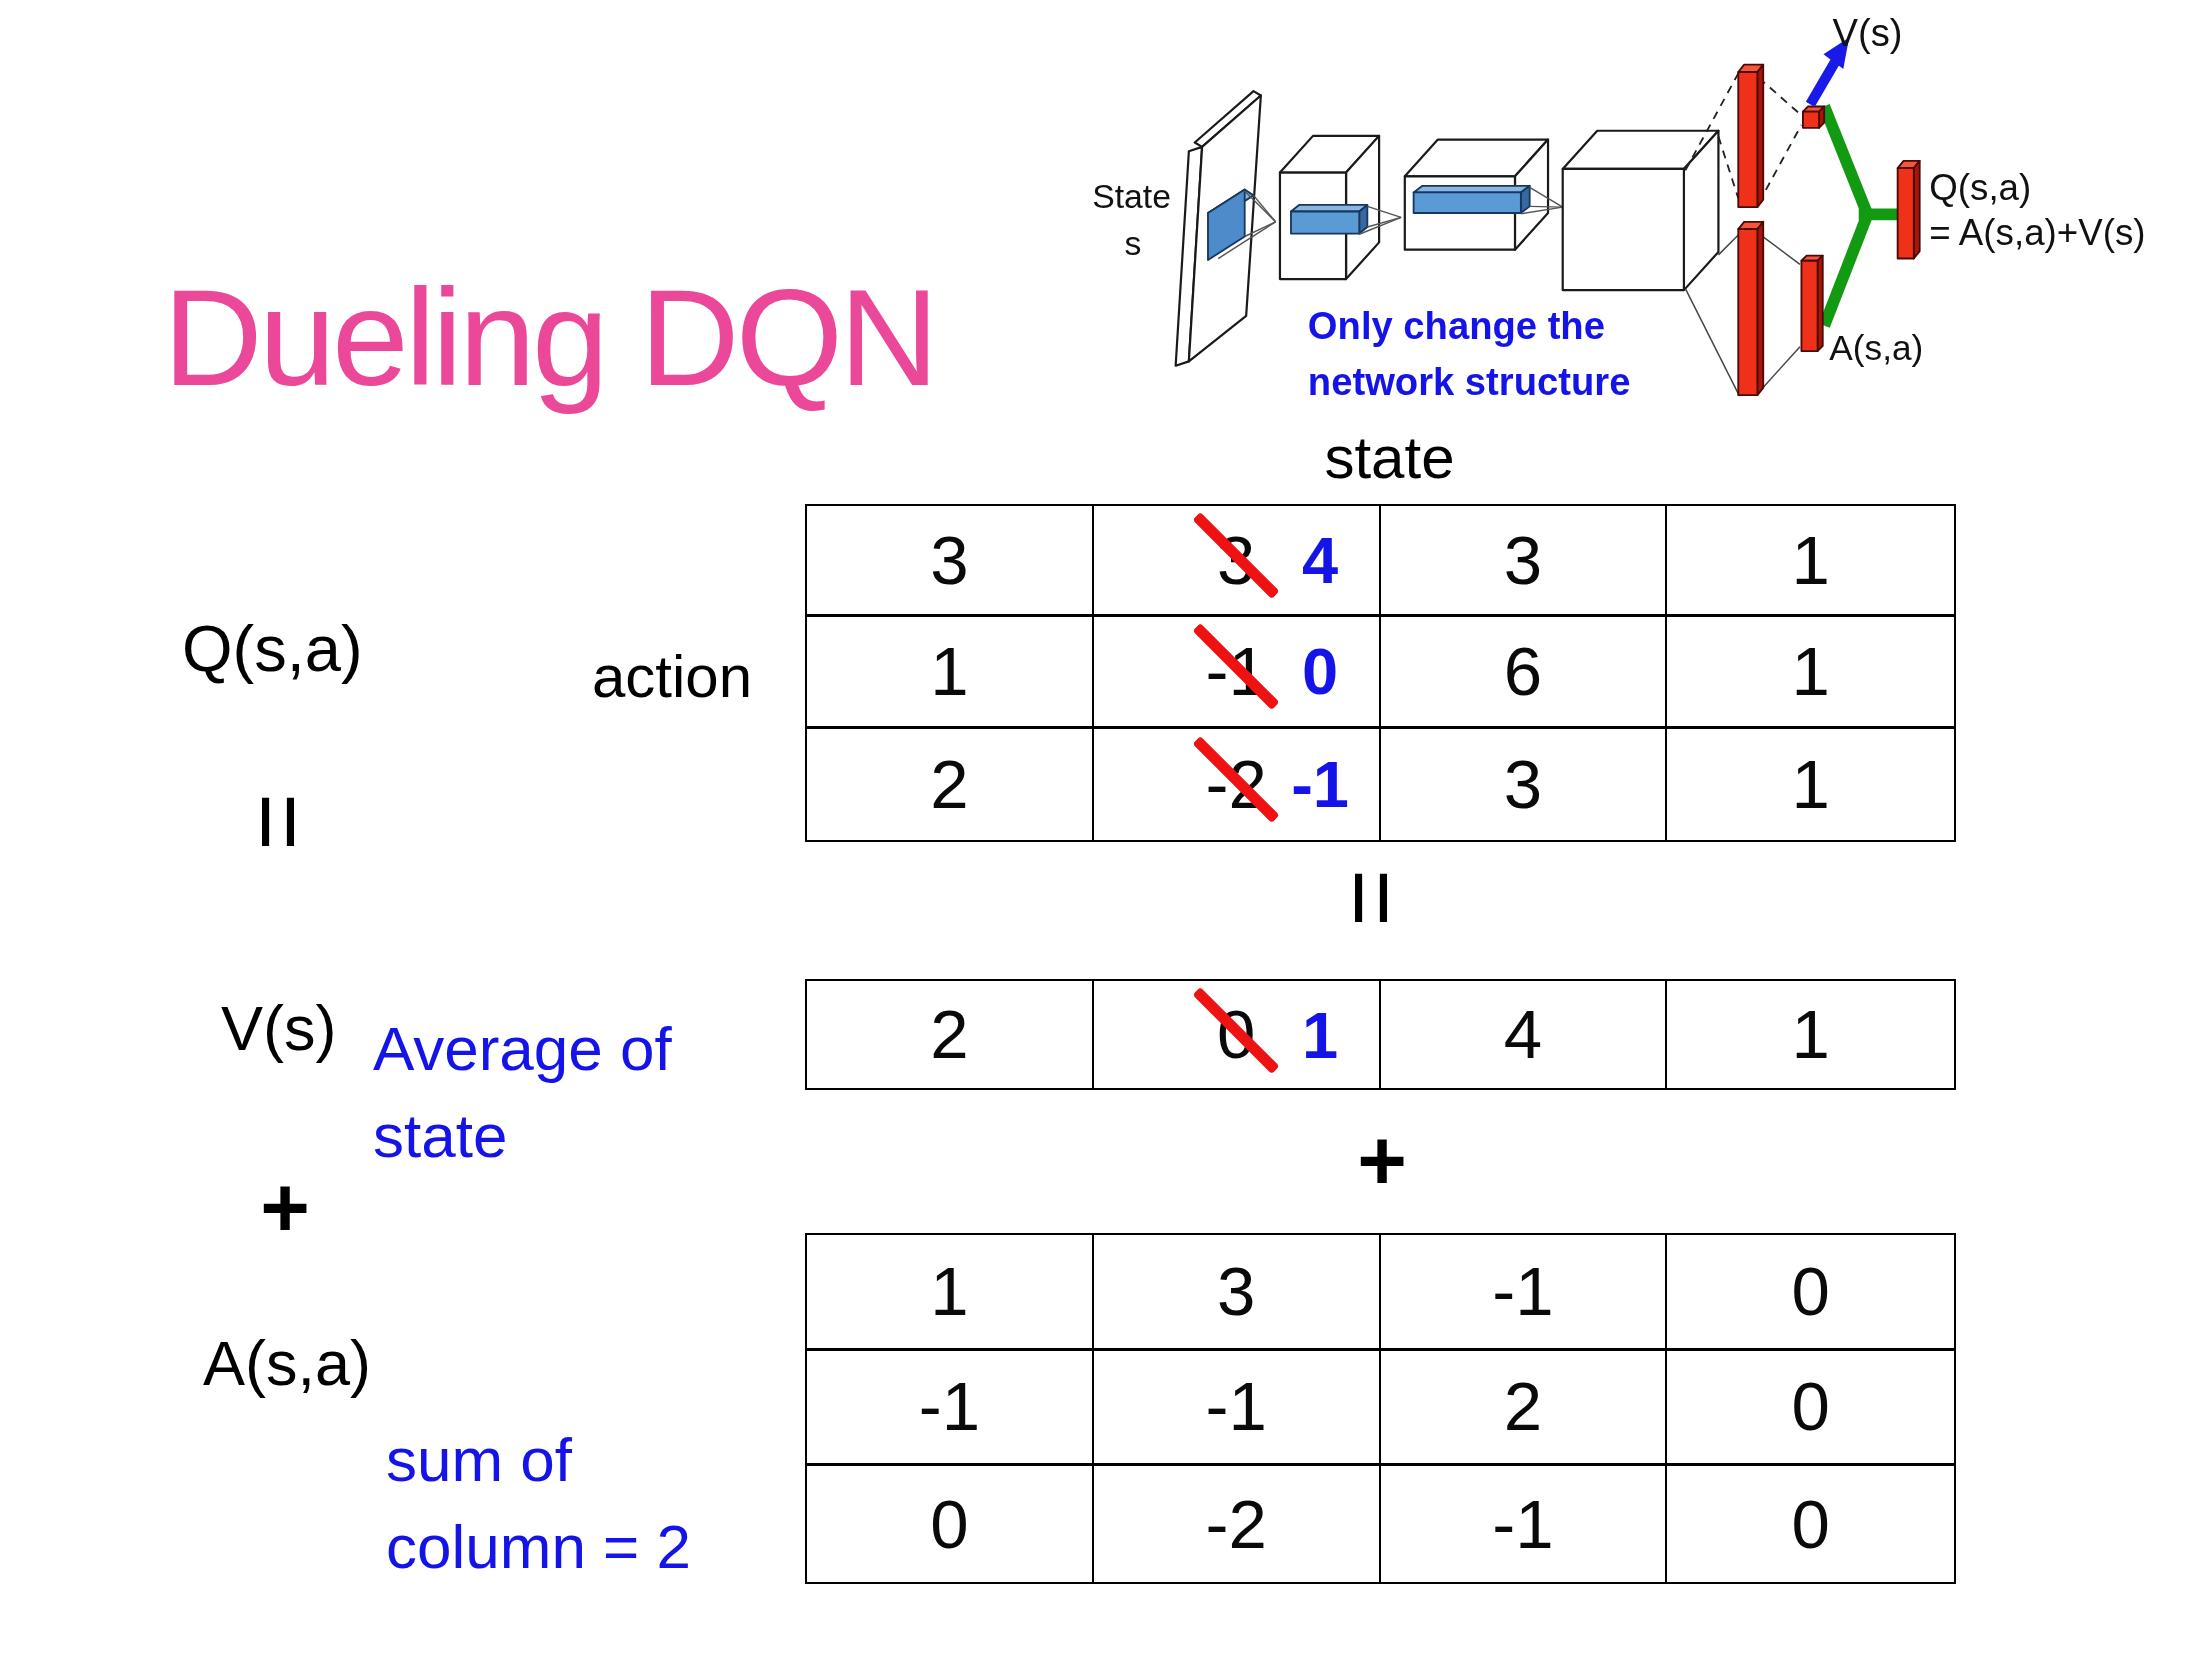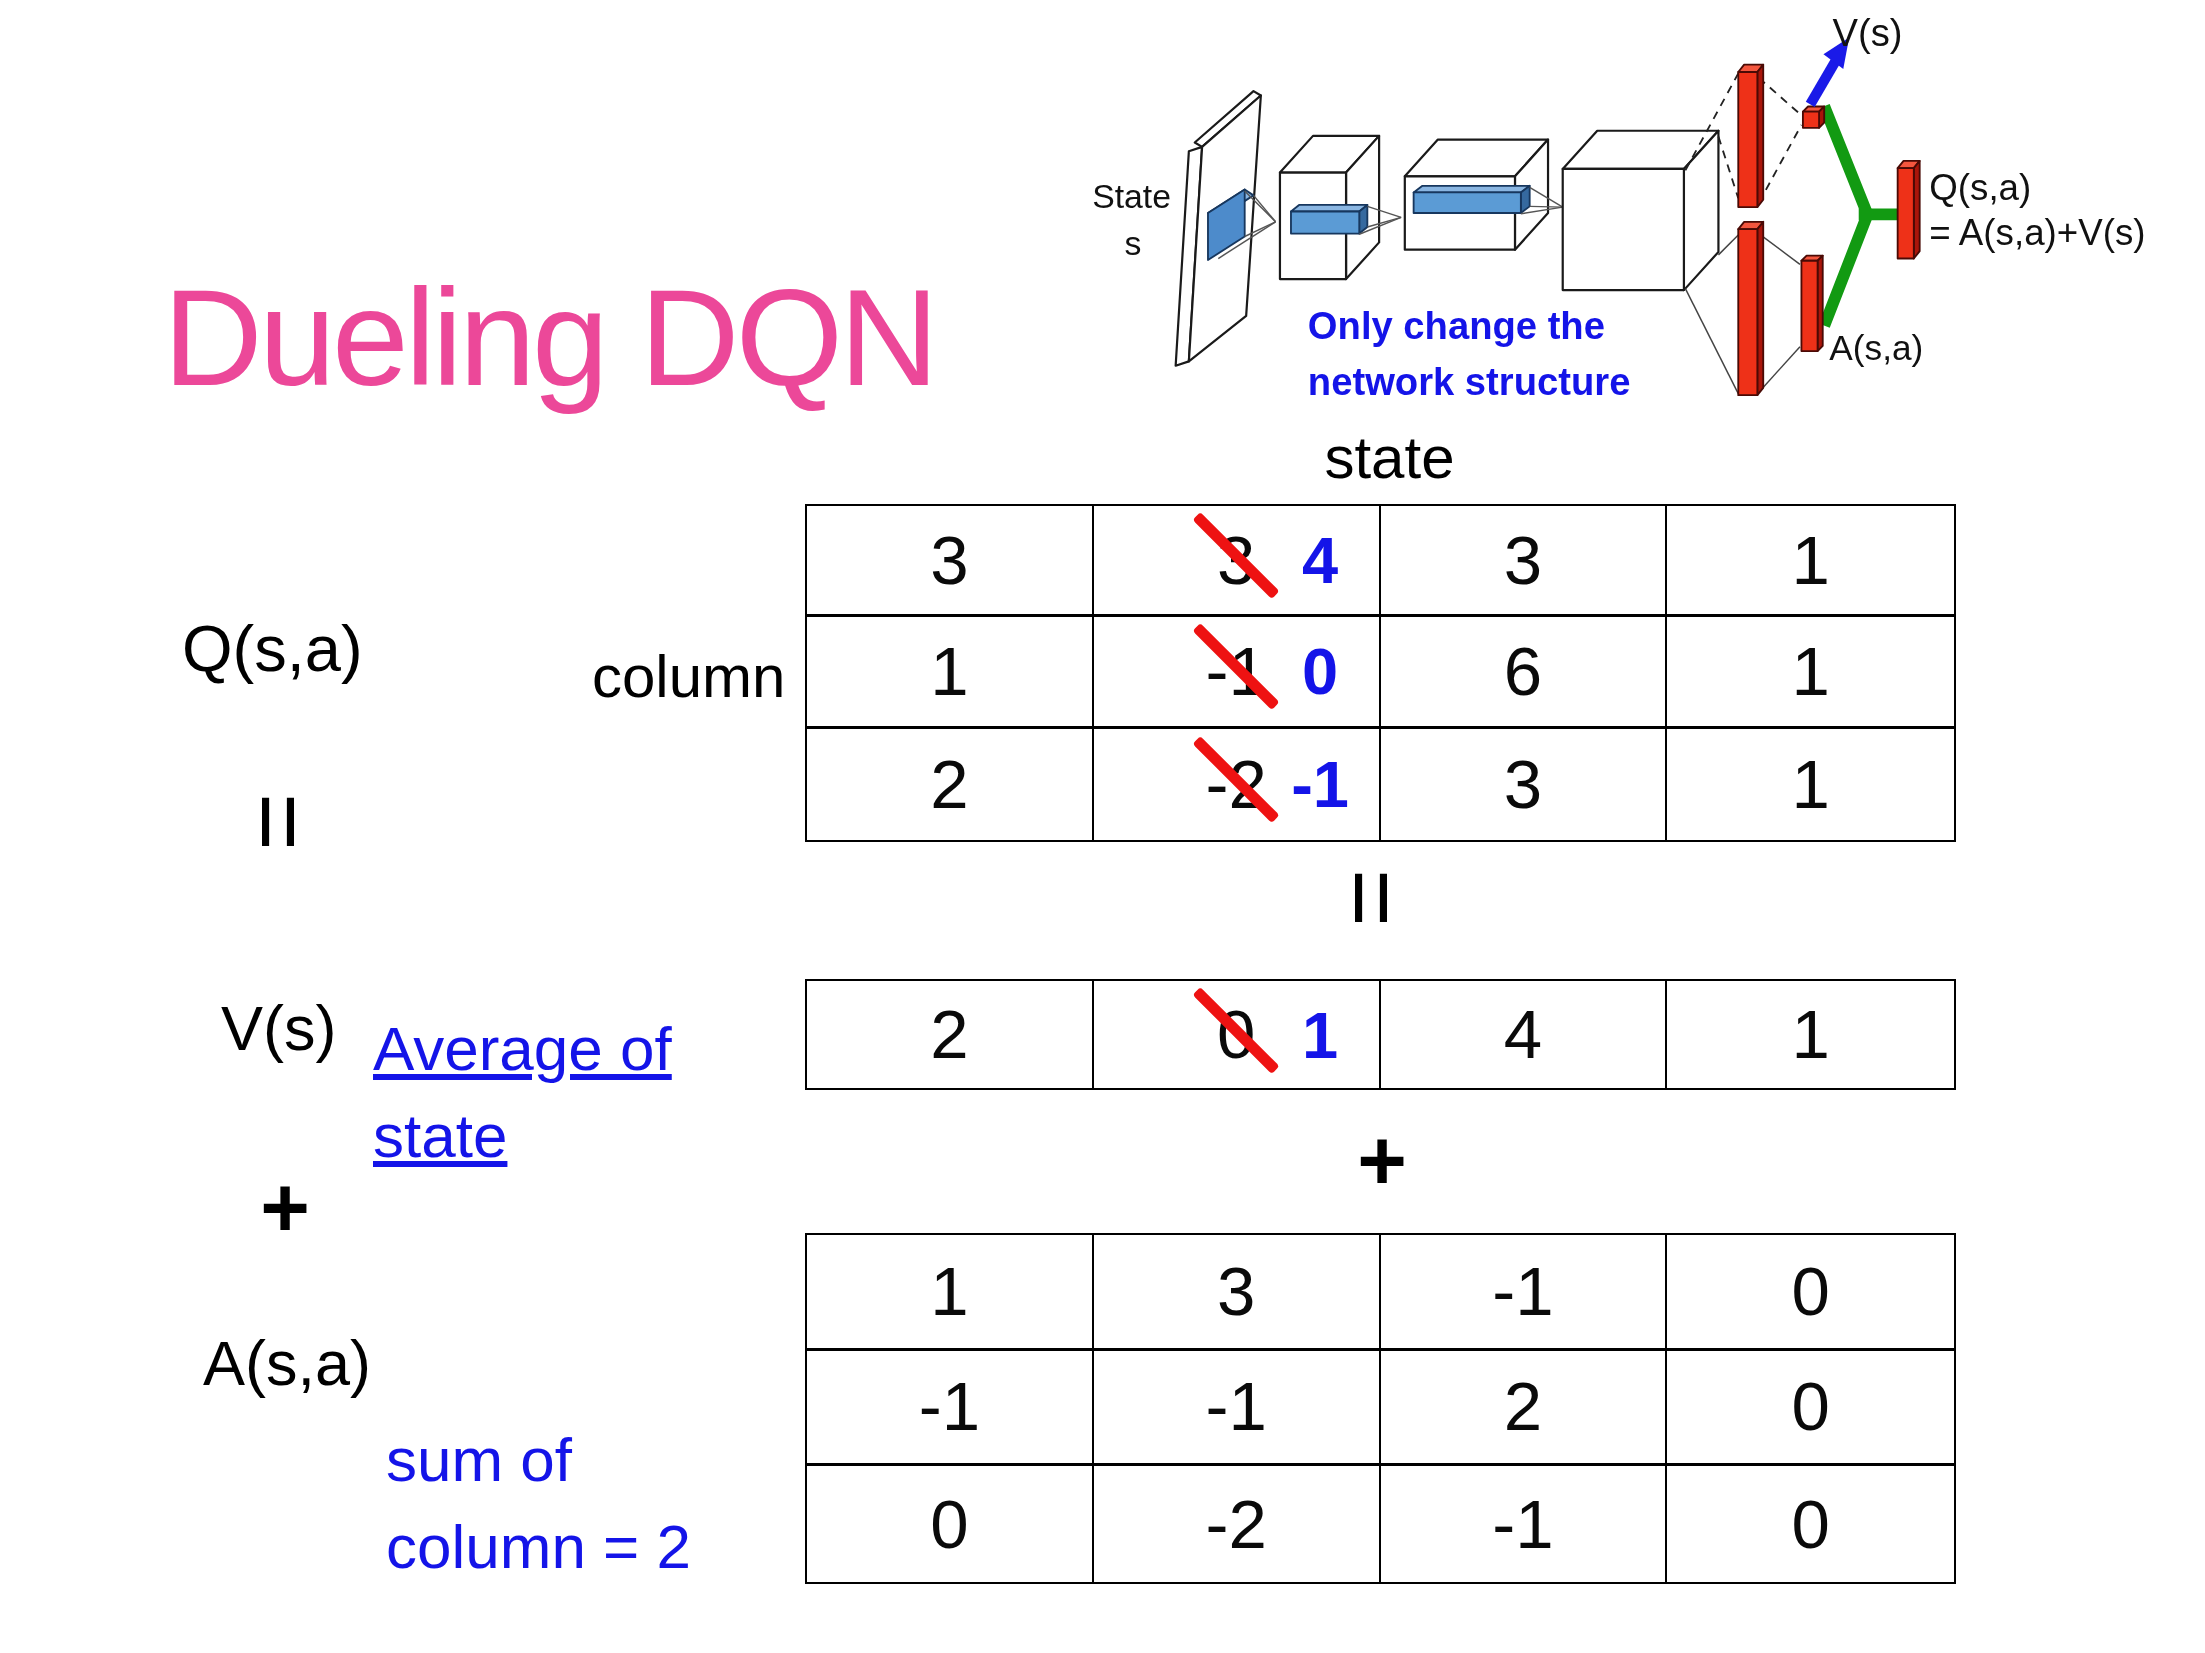--- a/index.html
+++ b/index.html
@@ -27,21 +27,21 @@
   }
   .eq-left{left:221px;top:767px;}
   .eq-center{left:1314px;top:843px;}
   .plus{
     position:absolute;width:96px;height:96px;display:flex;align-items:center;justify-content:center;
     font-size:85px;font-weight:700;line-height:1;
   }
   .plus-left{left:237px;top:1159px;}
   .plus-center{left:1334px;top:1112px;}
   .note{position:absolute;font-size:62px;line-height:1.4;color:#1414e8;white-space:nowrap;}
-  .note-avg{left:373px;top:1006px;text-decoration:underline;}
+  .note-avg{left:373px;top:1006px;}
   .note-sum{left:386px;top:1417px;}
   
   .grid{
     position:absolute;left:805px;width:1147px;display:grid;
     grid-template-columns:repeat(4,1fr);border:2.9px solid #000;background:#fff;
   }
   .qt{top:504px;height:334px;grid-template-rows:repeat(3,1fr);}
   .vt{top:979px;height:107px;grid-template-rows:1fr;}
   .at{top:1233px;height:347px;grid-template-rows:repeat(3,1fr);}
   .cell{
@@ -185,21 +185,21 @@
   <text x="1100" y="62" text-anchor="middle" font-size="52" fill="#111">V(s)</text>
   <text x="1048" y="490" font-size="48" fill="#111">A(s,a)</text>
   <text x="1184" y="272" font-size="50" fill="#111">Q(s,a)</text>
   <text x="1184" y="334" font-size="50" fill="#111">= A(s,a)+V(s)</text>
   <text x="338" y="462" font-size="52" font-weight="600" fill="#1414e8">Only change the</text>
   <text x="338" y="538" font-size="52" font-weight="600" fill="#1414e8">network structure</text>
 </svg>
 
 <div class="lbl lbl-state">state</div>
 <div class="lbl lbl-q">Q(s,a)</div>
-<div class="lbl lbl-action">column</div>
+<div class="lbl lbl-action">action</div>
 <div class="rot eq-left">=</div>
 <div class="rot eq-center">=</div>
 <div class="lbl lbl-v">V(s)</div>
 <div class="plus plus-left">+</div>
 <div class="plus plus-center">+</div>
 <div class="lbl lbl-a">A(s,a)</div>
 
 <div class="note note-avg">
   <div>Average of</div>
   <div>state</div>

